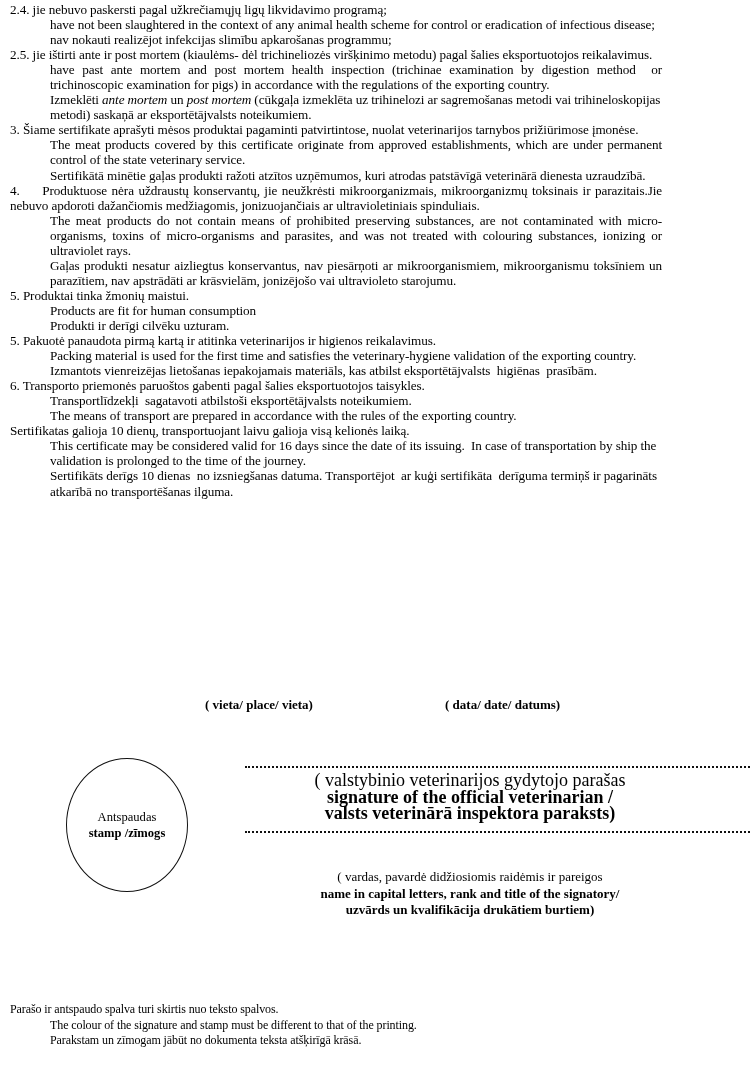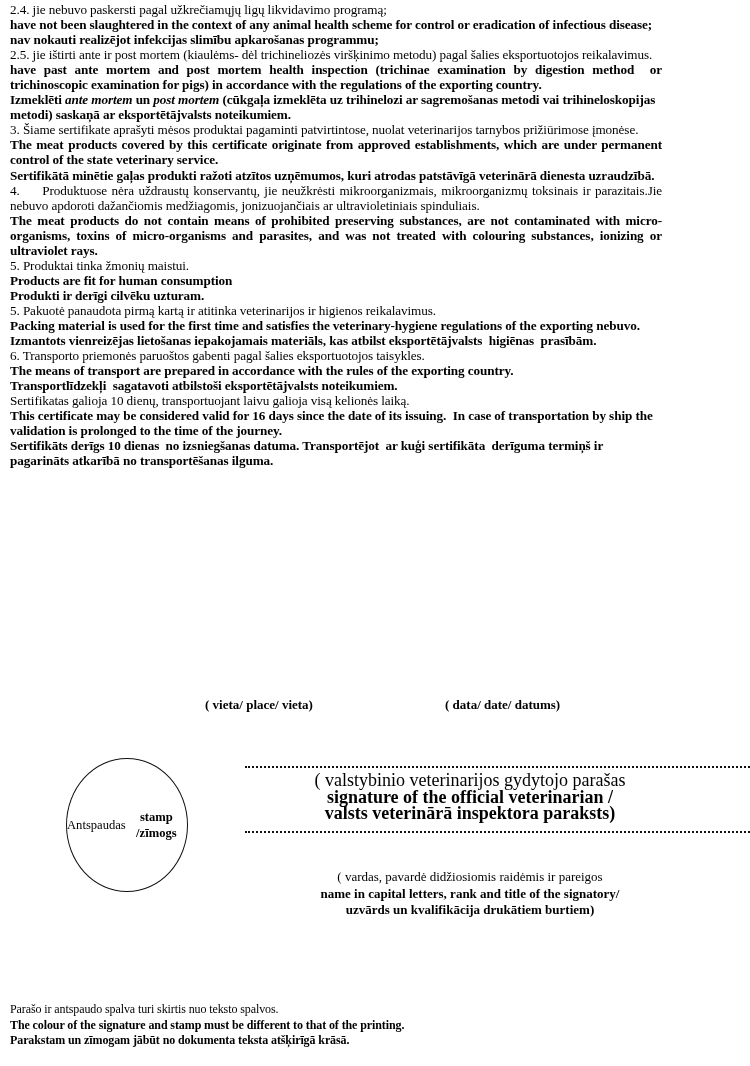--- a/index.html
+++ b/index.html
@@ -35,21 +35,21 @@
     font-size: 13.2px;
     line-height: 15.05px;
     margin: 0;
     padding: 0;
     white-space: pre-wrap;
     letter-spacing: -0.1px;
   }
   
   .lt { font-weight: normal; }
   
-  .en, .lv { font-weight: bold; }
+  .en, .lv { font-weight: normal; margin-left: 40px; }
 
   .just { text-align: justify; text-align-last: left; }
   .left { text-align: left; }
 
   em.it { font-style: italic; }
 
   
   .sig-row {
     position: absolute;
     left: 10px;
@@ -100,21 +100,21 @@
   
   .stamp {
     position: absolute;
     left: 66px;
     top: 758px;
     width: 120px;
     height: 132px;
     border: 1.6px solid #111;
     border-radius: 50%;
     display: flex;
-    flex-direction: row;
+    flex-direction: column;
     align-items: center;
     justify-content: center;
     text-align: center;
   }
   .stamp .s1 {
     font-size: 12.6px;
     font-weight: normal;
     line-height: 16px;
   }
   .stamp .s2 {
@@ -183,32 +183,33 @@
     <p class="ln lt just">2.5. jie ištirti ante ir post mortem (kiaulėms- dėl trichineliozės viršķinimo metodu) pagal šalies eksportuotojos reikalavimus.</p>
     <p class="ln en just">have past ante mortem and post mortem health inspection (trichinae examination by digestion method  or trichinoscopic examination for pigs) in accordance with the regulations of the exporting country.</p>
     <p class="ln lv left"><span>Izmeklēti <em class="it">ante mortem</em> un <em class="it">post mortem</em> (cūkgaļa izmeklēta uz trihinelozi ar sagremošanas metodi vai trihineloskopijas metodi) saskaņā ar eksportētājvalsts noteikumiem.</span></p>
 
     <p class="ln lt just">3. Šiame sertifikate aprašyti mėsos produktai pagaminti patvirtintose, nuolat veterinarijos tarnybos prižiūrimose įmonėse.</p>
     <p class="ln en just">The meat products covered by this certificate originate from approved establishments, which are under permanent control of the state veterinary service.</p>
     <p class="ln lv just">Sertifikātā minētie gaļas produkti ražoti atzītos uzņēmumos, kuri atrodas patstāvīgā veterinārā dienesta uzraudzībā.</p>
 
     <p class="ln lt just">4.     Produktuose nėra uždraustų konservantų, jie neužkrėsti mikroorganizmais, mikroorganizmų toksinais ir parazitais.Jie nebuvo apdoroti dažančiomis medžiagomis, jonizuojančiais ar ultravioletiniais spinduliais.</p>
     <p class="ln en just">The meat products do not contain means of prohibited preserving substances, are not contaminated with micro-organisms, toxins of micro-organisms and parasites, and was not treated with colouring substances, ionizing or ultraviolet rays.</p>
+    <p class="ln lv just">Gaļas produkti nesatur aizliegtus konservantus, nav piesārņoti ar mikroorganismiem, mikroorganismu toksīniem un parazītiem, nav apstrādāti ar krāsvielām, jonizējošo vai ultravioleto starojumu.</p>
 
     <p class="ln lt left">5. Produktai tinka žmonių maistui.</p>
     <p class="ln en left">Products are fit for human consumption</p>
     <p class="ln lv left">Produkti ir derīgi cilvēku uzturam.</p>
 
     <p class="ln lt left">5. Pakuotė panaudota pirmą kartą ir atitinka veterinarijos ir higienos reikalavimus.</p>
-    <p class="ln en left">Packing material is used for the first time and satisfies the veterinary-hygiene regulations of the exporting nebuvo.</p>
+    <p class="ln en left">Packing material is used for the first time and satisfies the veterinary-hygiene validation of the exporting country.</p>
     <p class="ln lv left">Izmantots vienreizējas lietošanas iepakojamais materiāls, kas atbilst eksportētājvalsts  higiēnas  prasībām.</p>
 
     <p class="ln lt left">6. Transporto priemonės paruoštos gabenti pagal šalies eksportuotojos taisykles.</p>
+    <p class="ln lv left">Transportlīdzekļi  sagatavoti atbilstoši eksportētājvalsts noteikumiem.</p>
     <p class="ln en left">The means of transport are prepared in accordance with the rules of the exporting country.</p>
-    <p class="ln lv left">Transportlīdzekļi  sagatavoti atbilstoši eksportētājvalsts noteikumiem.</p>
 
     <p class="ln lt left">Sertifikatas galioja 10 dienų, transportuojant laivu galioja visą kelionės laiką.</p>
     <p class="ln en left">This certificate may be considered valid for 16 days since the date of its issuing.  In case of transportation by ship the validation is prolonged to the time of the journey.</p>
     <p class="ln lv left">Sertifikāts derīgs 10 dienas  no izsniegšanas datuma. Transportējot  ar kuģi sertifikāta  derīguma termiņš ir pagarināts atkarībā no transportēšanas ilguma.</p>
 
   </div>
 
 
   <div class="sub-labels">
     <span class="sub-place">( vieta/ place/ vieta)</span>

